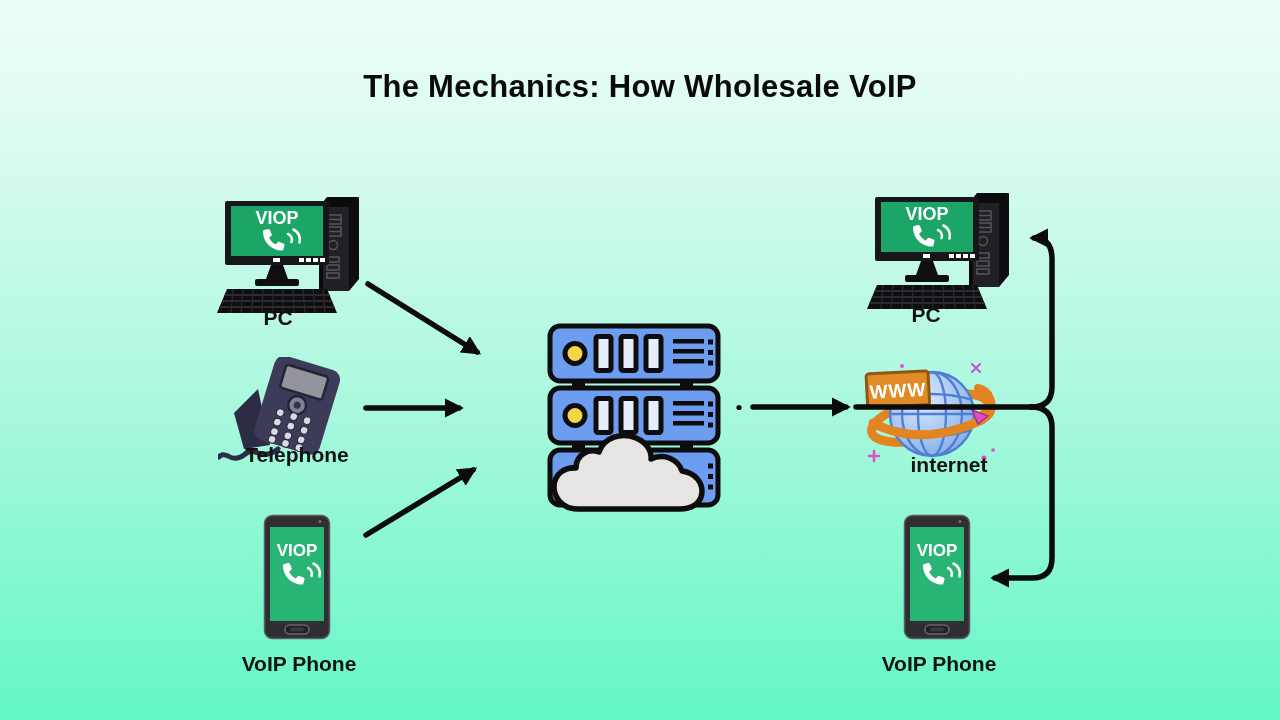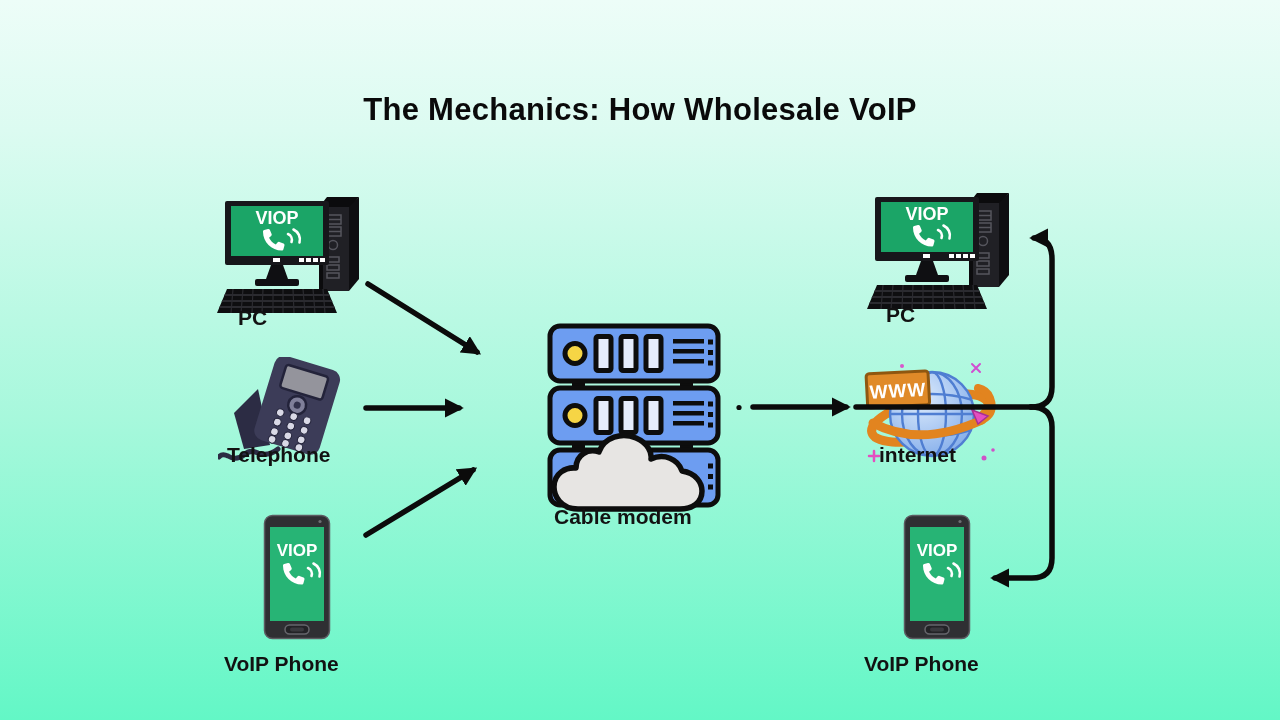--- a/index.html
+++ b/index.html
@@ -3,24 +3,24 @@
 <meta charset="utf-8">
 <style>
   html,body{margin:0;padding:0;background:#222;}
   .canvas{
     position:relative;width:1280px;height:720px;overflow:hidden;
     background:linear-gradient(180deg,#edfdf8 0%,#dcfbf1 18%,#a7f8dc 58%,#63f7c6 100%);
     font-family:"Liberation Sans",sans-serif;
   }
   .title{
     position:absolute;left:0;right:0;top:66px;text-align:center;
-    color:#0a0a0a;font-weight:bold;font-size:31px;line-height:42px;letter-spacing:.3px;margin-top:23px;
+    color:#0a0a0a;font-weight:bold;font-size:31px;line-height:42px;letter-spacing:.3px;
   }
   .label{
-    position:absolute;text-align:left;color:#121212;font-weight:bold;font-size:21px;
+    position:absolute;text-align:center;color:#121212;font-weight:bold;font-size:21px;
   }
   .node{position:absolute;text-decoration:underline;}
   svg{display:block;}
   .arrows{position:absolute;left:0;top:0;pointer-events:none;}
 </style>
 </head>
 <body>
 
 <div class="canvas">
 
@@ -189,21 +189,20 @@
         <g fill="#0d0d0d">
           <rect x="162" y="140.5" width="5" height="5"></rect>
             <rect x="162" y="151" width="5" height="5"></rect>
             <rect x="162" y="161.5" width="5" height="5"></rect>
         </g>
       </g>
 
       <path d="M32 186 C 14 186 8 172 8 164 C 8 150 20 144 30 145 C 30 132 42 125 53 129 C 58 114 76 109 90 115 C 102 120 106 130 105 136 C 118 130 132 136 136 148 C 150 150 156 160 156 168 C 156 180 146 186 134 186 Z" fill="#e7e5e3" stroke="#0d0d0d" stroke-width="5.5" stroke-linejoin="round"></path>
     </svg>
   </div>
-  <div class="label" style="left:554px;top:505px;width:160px">Cable modem</div>
 
   <div class="node" style="left:860px;top:360px">
     <svg width="138" height="104" viewBox="0 0 138 104">
       <clipPath id="gclip">
           <circle cx="72" cy="54" r="42"></circle>
         </clipPath>
 
       <ellipse cx="70" cy="58" rx="60" ry="20" transform="rotate(-14 70 58)" fill="none" stroke="#e2841f" stroke-width="9"></ellipse>
 
       <circle cx="72" cy="54" r="42" fill="url(#gl)"></circle>
@@ -228,21 +227,21 @@
 
       <g>
         <path d="M14 91 v10 M9 96 h10" stroke="#e44fc0" stroke-width="2.5" stroke-linecap="round"></path>
         <path d="M112 4 l8 8 M120 4 l-8 8" stroke="#d14fd1" stroke-width="2" stroke-linecap="round"></path>
         <circle cx="42" cy="6" r="2" fill="#d957cc"></circle>
         <circle cx="124" cy="98" r="2.5" fill="#cf52c8"></circle>
         <circle cx="133" cy="90" r="1.8" fill="#cf52c8"></circle>
       </g>
     </svg>
   </div>
-  <div class="label" style="left:879px;top:443px;width:140px">internet</div>
+  <div class="label" style="left:879px;top:453px;width:140px">internet</div>
 
   <div class="node" style="left:863px;top:189px">
     <svg width="152" height="122" viewBox="0 0 152 122">
       <polygon points="106,14 114,4 146,4 138,14" fill="#0b0b0d"></polygon>
       <polygon points="136,14 146,4 146,86 136,98" fill="#0e0e11"></polygon>
       <rect x="106" y="14" width="30" height="84" fill="#202025"></rect>
       <rect x="106" y="14" width="4" height="84" fill="#0b0b0d"></rect>
       <g stroke="#55555d" stroke-width="1.5" fill="none">
         <rect x="112" y="22" width="16" height="9"></rect>
           <line x1="112" y1="26.5" x2="128" y2="26.5"></line>

